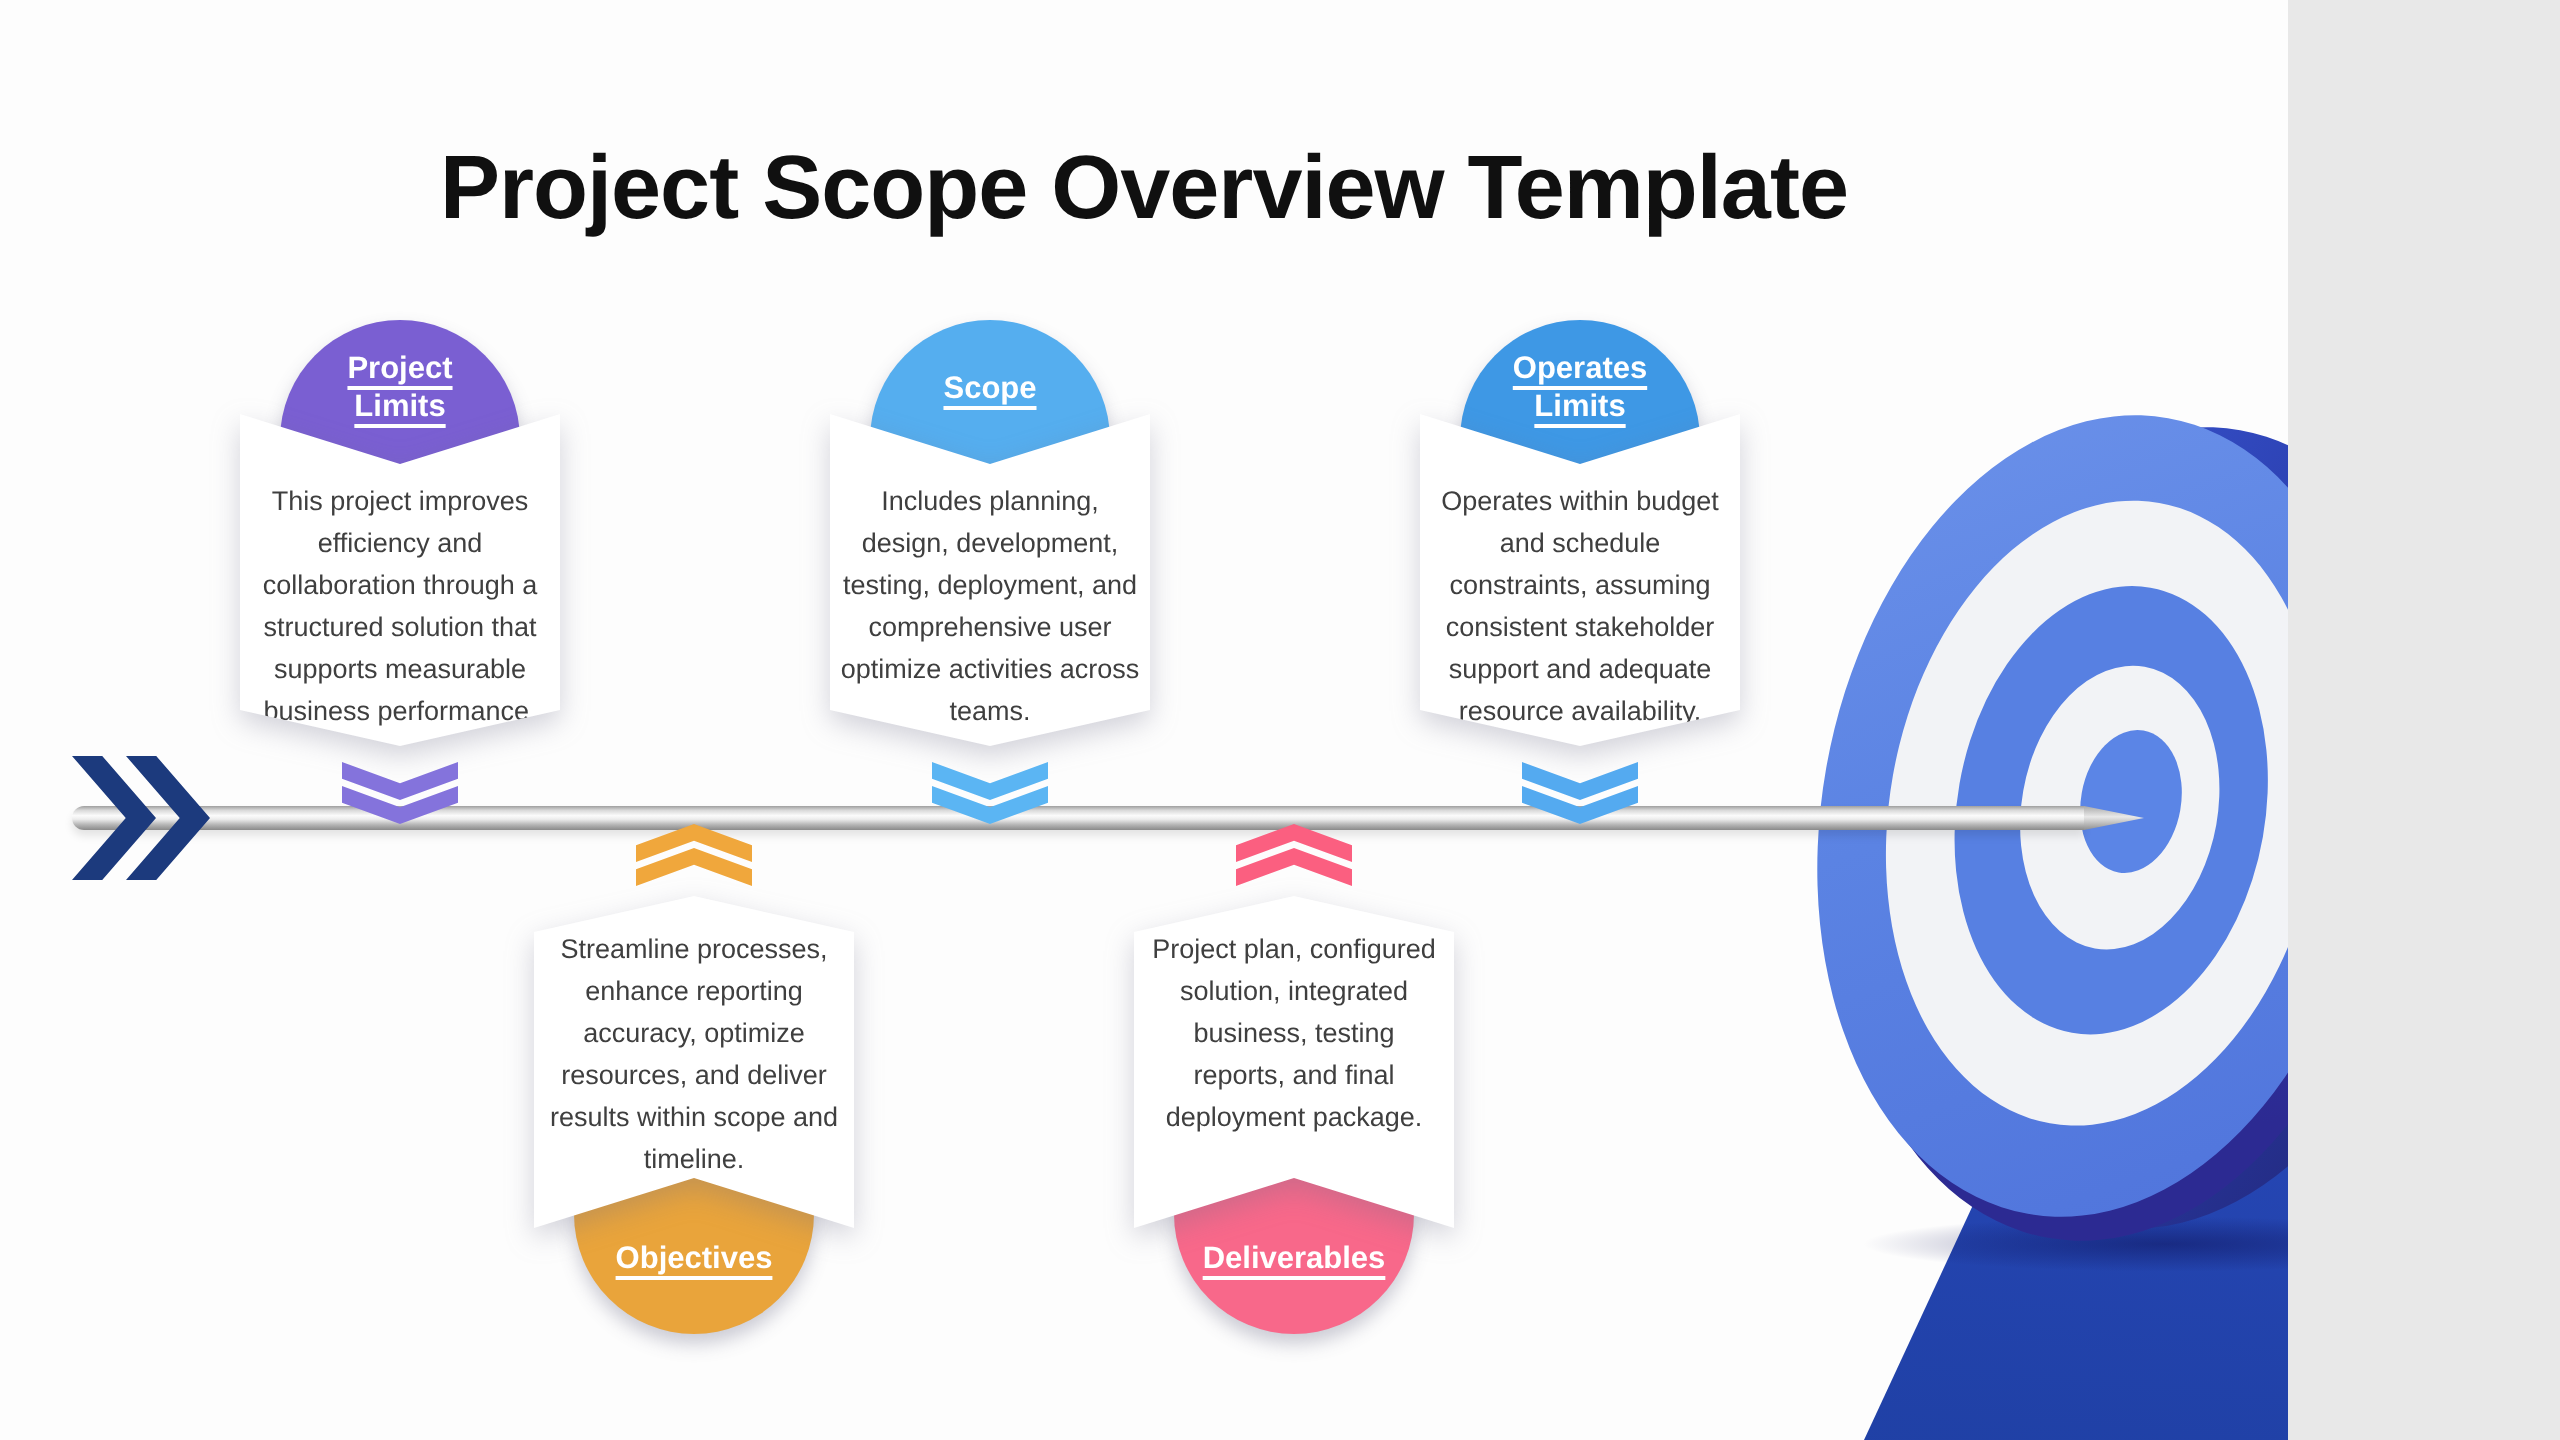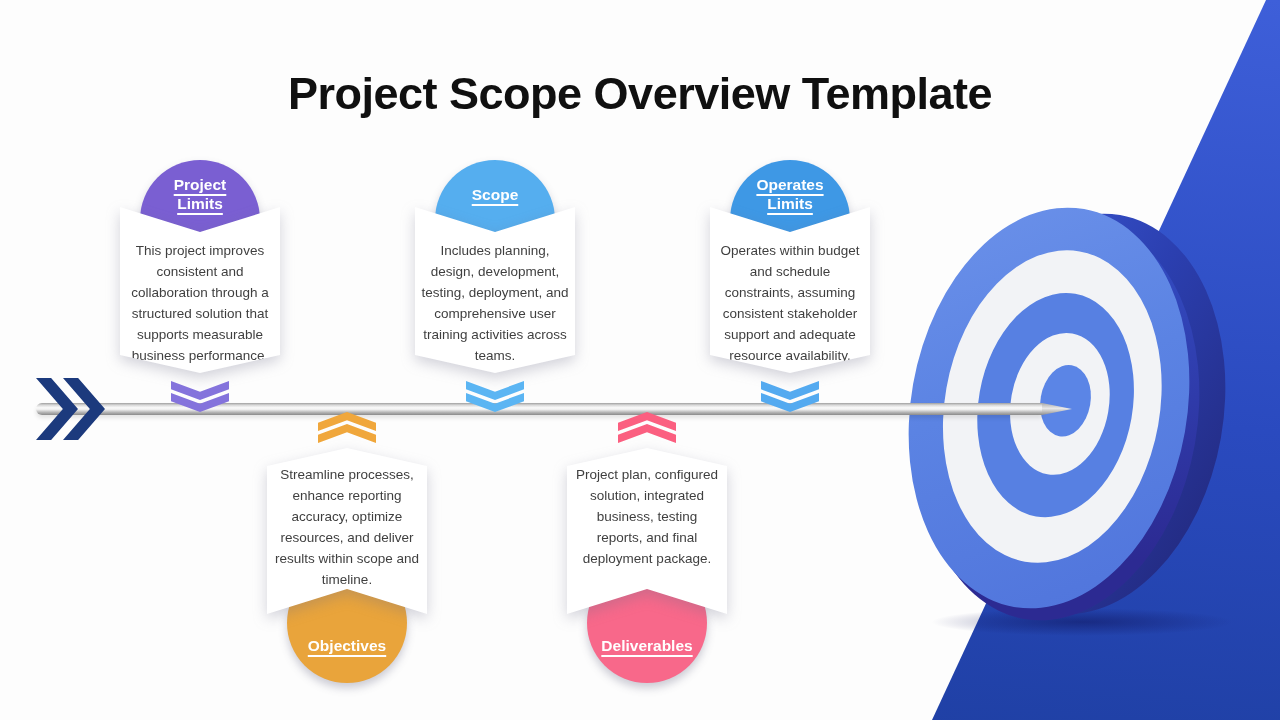--- a/index.html
+++ b/index.html
@@ -1,17 +1,17 @@
 <!DOCTYPE html>
 <html><head>
 <meta charset="utf-8">
 <style>
   html,body{margin:0;padding:0;}
   body{font-family:"Liberation Sans", sans-serif; background:#e8e8e8;}
-  .slide{position:relative;width:1280px;height:720px;background:#fdfdfd;overflow:hidden;}
+  .slide{position:relative;width:1144px;height:720px;background:#fdfdfd;overflow:hidden;}
 
   
   .title{position:absolute;top:38px;left:0;width:100%;text-align:center;
          font-size:45px;font-weight:800;letter-spacing:-.5px;color:#101010;}
 
   
   .wedge{position:absolute;inset:0;z-index:1;
          clip-path:polygon(1266px 0px,1280px 0px,1280px 720px,932px 720px);
          background:linear-gradient(185deg,#3E5FD9 0%,#2A4ABF 52%,#1D3E9F 100%);}
 
@@ -43,21 +43,21 @@
   .fl.f1{left:0;} .fl.f2{left:27px;}
 
   
   .group{position:absolute;width:160px;z-index:6;}
   .badge{position:absolute;left:20px;width:120px;height:120px;border-radius:50%;
          background:var(--accent);z-index:1;display:flex;align-items:center;justify-content:center;
          box-shadow:0 5px 9px rgba(90,90,120,.30);}
   .badge-label{color:#fff;font-weight:700;font-size:15.5px;line-height:19px;text-align:center;
                text-decoration:underline;text-underline-offset:4px;text-decoration-thickness:1.5px;}
   .top .badge{top:0;} .top .badge-label{width:92px;margin-bottom:52px;}
-  .bottom .badge{top:151px;} .bottom .badge-label{width:116px;margin-top:44px;white-space:nowrap;}
+  .bottom .badge{top:135px;} .bottom .badge-label{width:116px;margin-top:44px;white-space:nowrap;}
 
   .card-wrap{position:absolute;left:0;width:160px;height:170px;z-index:2;
              filter:drop-shadow(0 5px 7px rgba(110,110,135,.30));}
   .top .card-wrap{top:43px;} .bottom .card-wrap{top:36px;}
   .card{width:160px;height:170px;background:#fff;position:relative;}
   .top .card{clip-path:polygon(0px 4px,80px 29px,160px 4px,160px 152px,80px 170px,0px 152px);}
   .bottom .card{clip-path:polygon(0px 166px,80px 141px,160px 166px,160px 18px,80px 0px,0px 18px);}
   .body-text{position:absolute;left:5px;width:150px;margin:0;text-align:center;
              font-size:13.5px;line-height:21px;color:#3F3F3F;}
   .top .body-text{top:37px;} .bottom .body-text{top:16px;text-align:center;}
@@ -98,36 +98,36 @@
     <span class="fl f1"></span>
     <span class="fl f2"></span>
   </div>
 
   <div class="group top" style="left: 120px; top: 160px; --accent: #7A5FD2; --chev: #8473DC;">
     <div class="badge">
       <span class="badge-label">Project Limits</span>
     </div>
     <div class="card-wrap">
       <div class="card">
-        <p class="body-text">This project improves consistent and collaboration through a structured solution that supports measurable business performance.</p>
+        <p class="body-text">This project improves efficiency and collaboration through a structured solution that supports measurable business performance.</p>
       </div>
     </div>
     <div class="chev down">
         <i class="b1"></i>
         <i class="b2"></i>
       </div>
   </div>
 
   <div class="group top" style="left: 415px; top: 160px; --accent: #55AEEF; --chev: #5BB5F3;">
     <div class="badge">
       <span class="badge-label">Scope</span>
     </div>
     <div class="card-wrap">
       <div class="card">
-        <p class="body-text">Includes planning, design, development, testing, deployment, and comprehensive user training activities across teams.</p>
+        <p class="body-text">Includes planning, design, development, testing, deployment, and comprehensive user optimize activities across teams.</p>
       </div>
     </div>
     <div class="chev down">
         <i class="b1"></i>
         <i class="b2"></i>
       </div>
   </div>
 
   <div class="group top" style="left: 710px; top: 160px; --accent: #3E98E5; --chev: #54AAF0;">
     <div class="badge">

